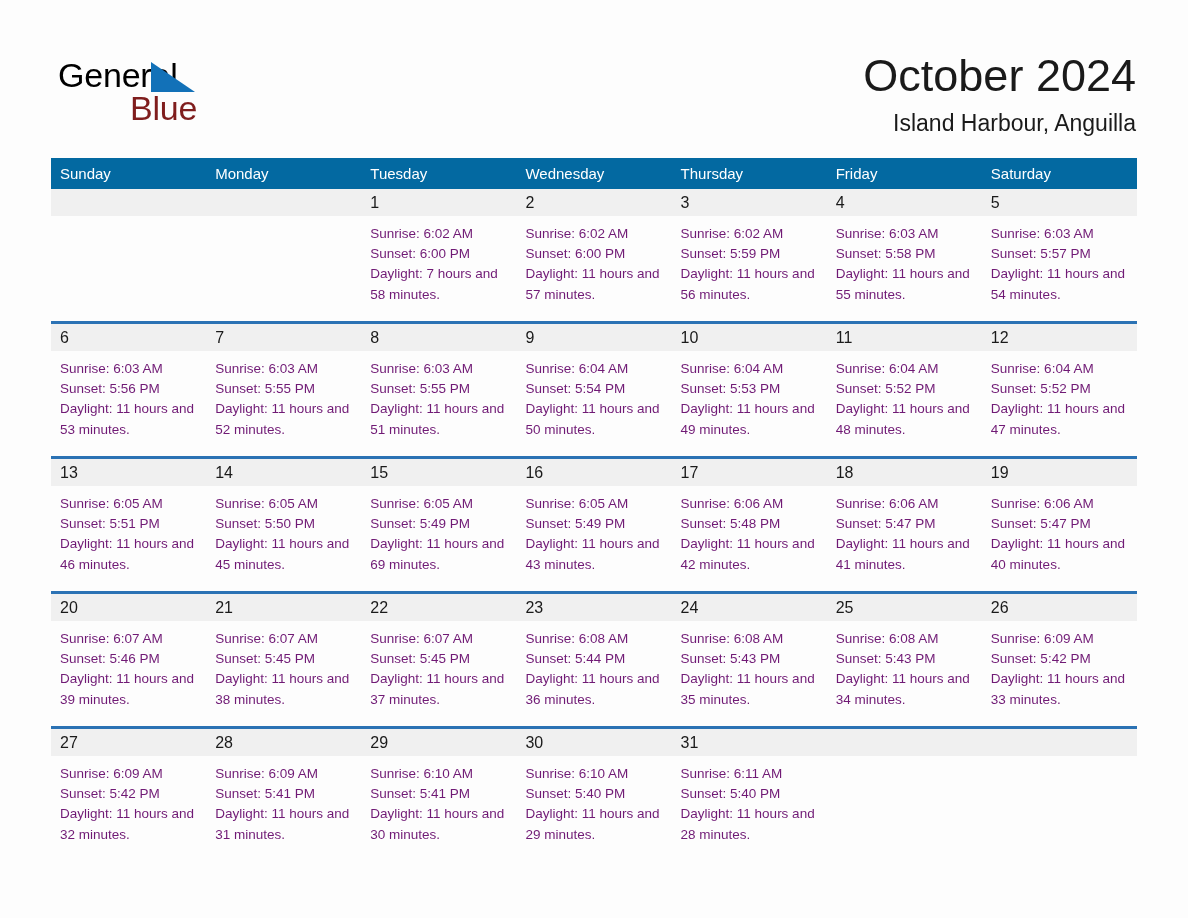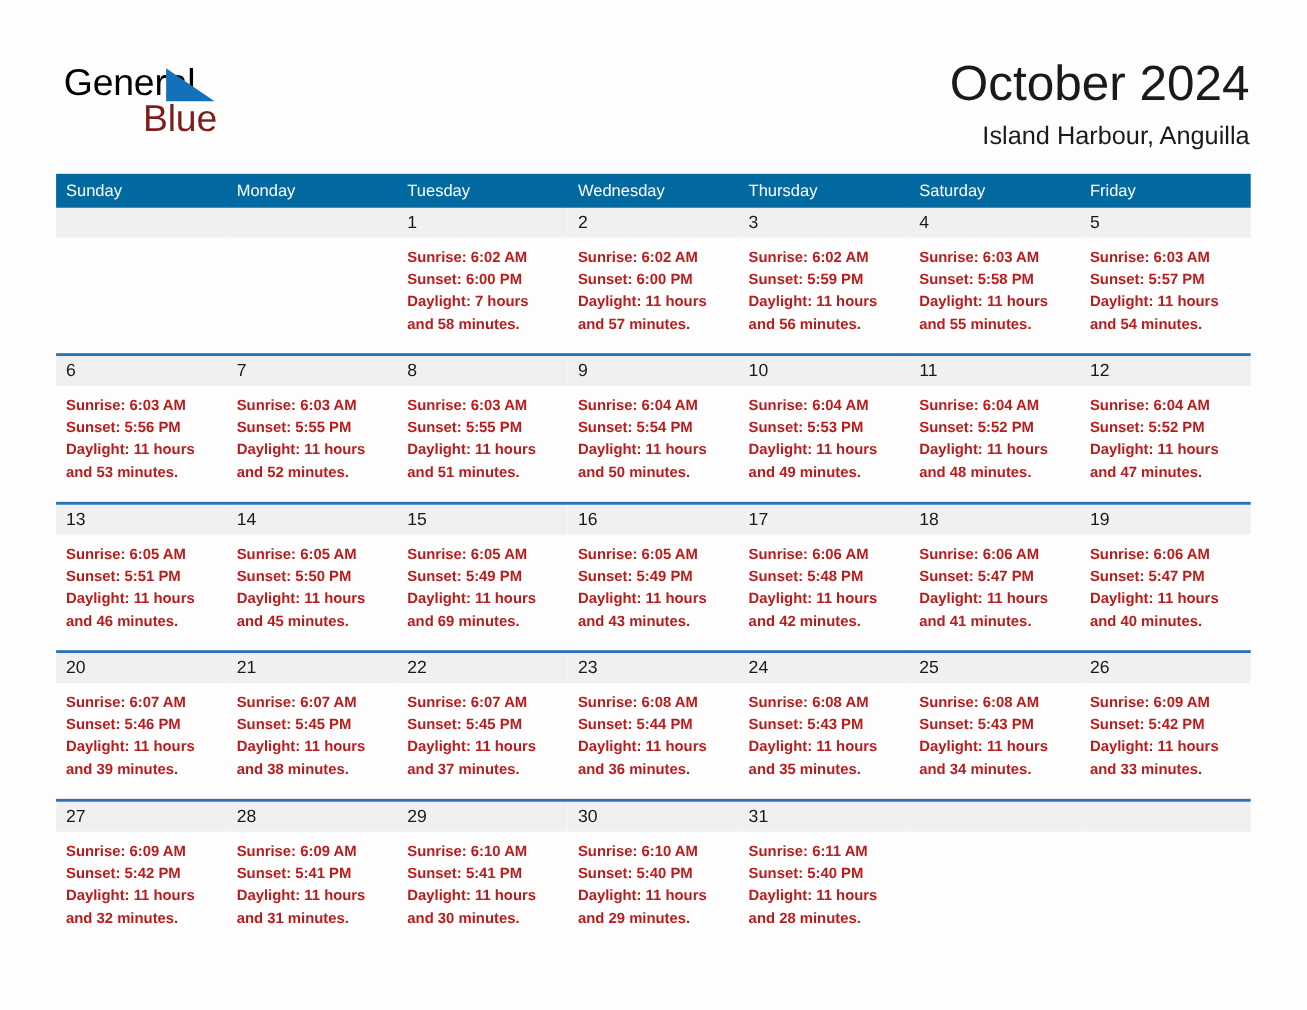--- a/index.html
+++ b/index.html
@@ -141,23 +141,22 @@
     color: #1a1a1a;
     font-family: "Liberation Sans", sans-serif;
   }
   .day-cell.empty .day-num-band {
     background: #f0f0f0;
   }
   .day-body {
     padding: 8px 10px 0 9px;
     font-size: 13.5px;
     line-height: 20.2px;
-    color: #b91c1c;
-    font-family: "Liberation Sans", sans-serif;
-    font-weight: bold;
+    color: #701a75;
+    font-family: "Liberation Sans", sans-serif;
   }
   .day-body div {
     white-space: nowrap;
   }
   .day-body .wrap-line {
     white-space: normal;
   }
 </style>
 </head>
 <body>
@@ -179,22 +178,22 @@
 
   </div>
 
   <div class="calendar">
     <div class="weekday-header" id="weekday-header">
         <div class="weekday-cell">Sunday</div>
         <div class="weekday-cell">Monday</div>
         <div class="weekday-cell">Tuesday</div>
         <div class="weekday-cell">Wednesday</div>
         <div class="weekday-cell">Thursday</div>
+        <div class="weekday-cell">Friday</div>
         <div class="weekday-cell">Saturday</div>
-        <div class="weekday-cell">Friday</div>
       </div>
     <div id="calendar-weeks">
         <div class="week-row first-week">
           <div class="day-cell empty">
             <div class="day-num-band"></div>
           </div>
           <div class="day-cell empty">
             <div class="day-num-band"></div>
           </div>
           <div class="day-cell">

